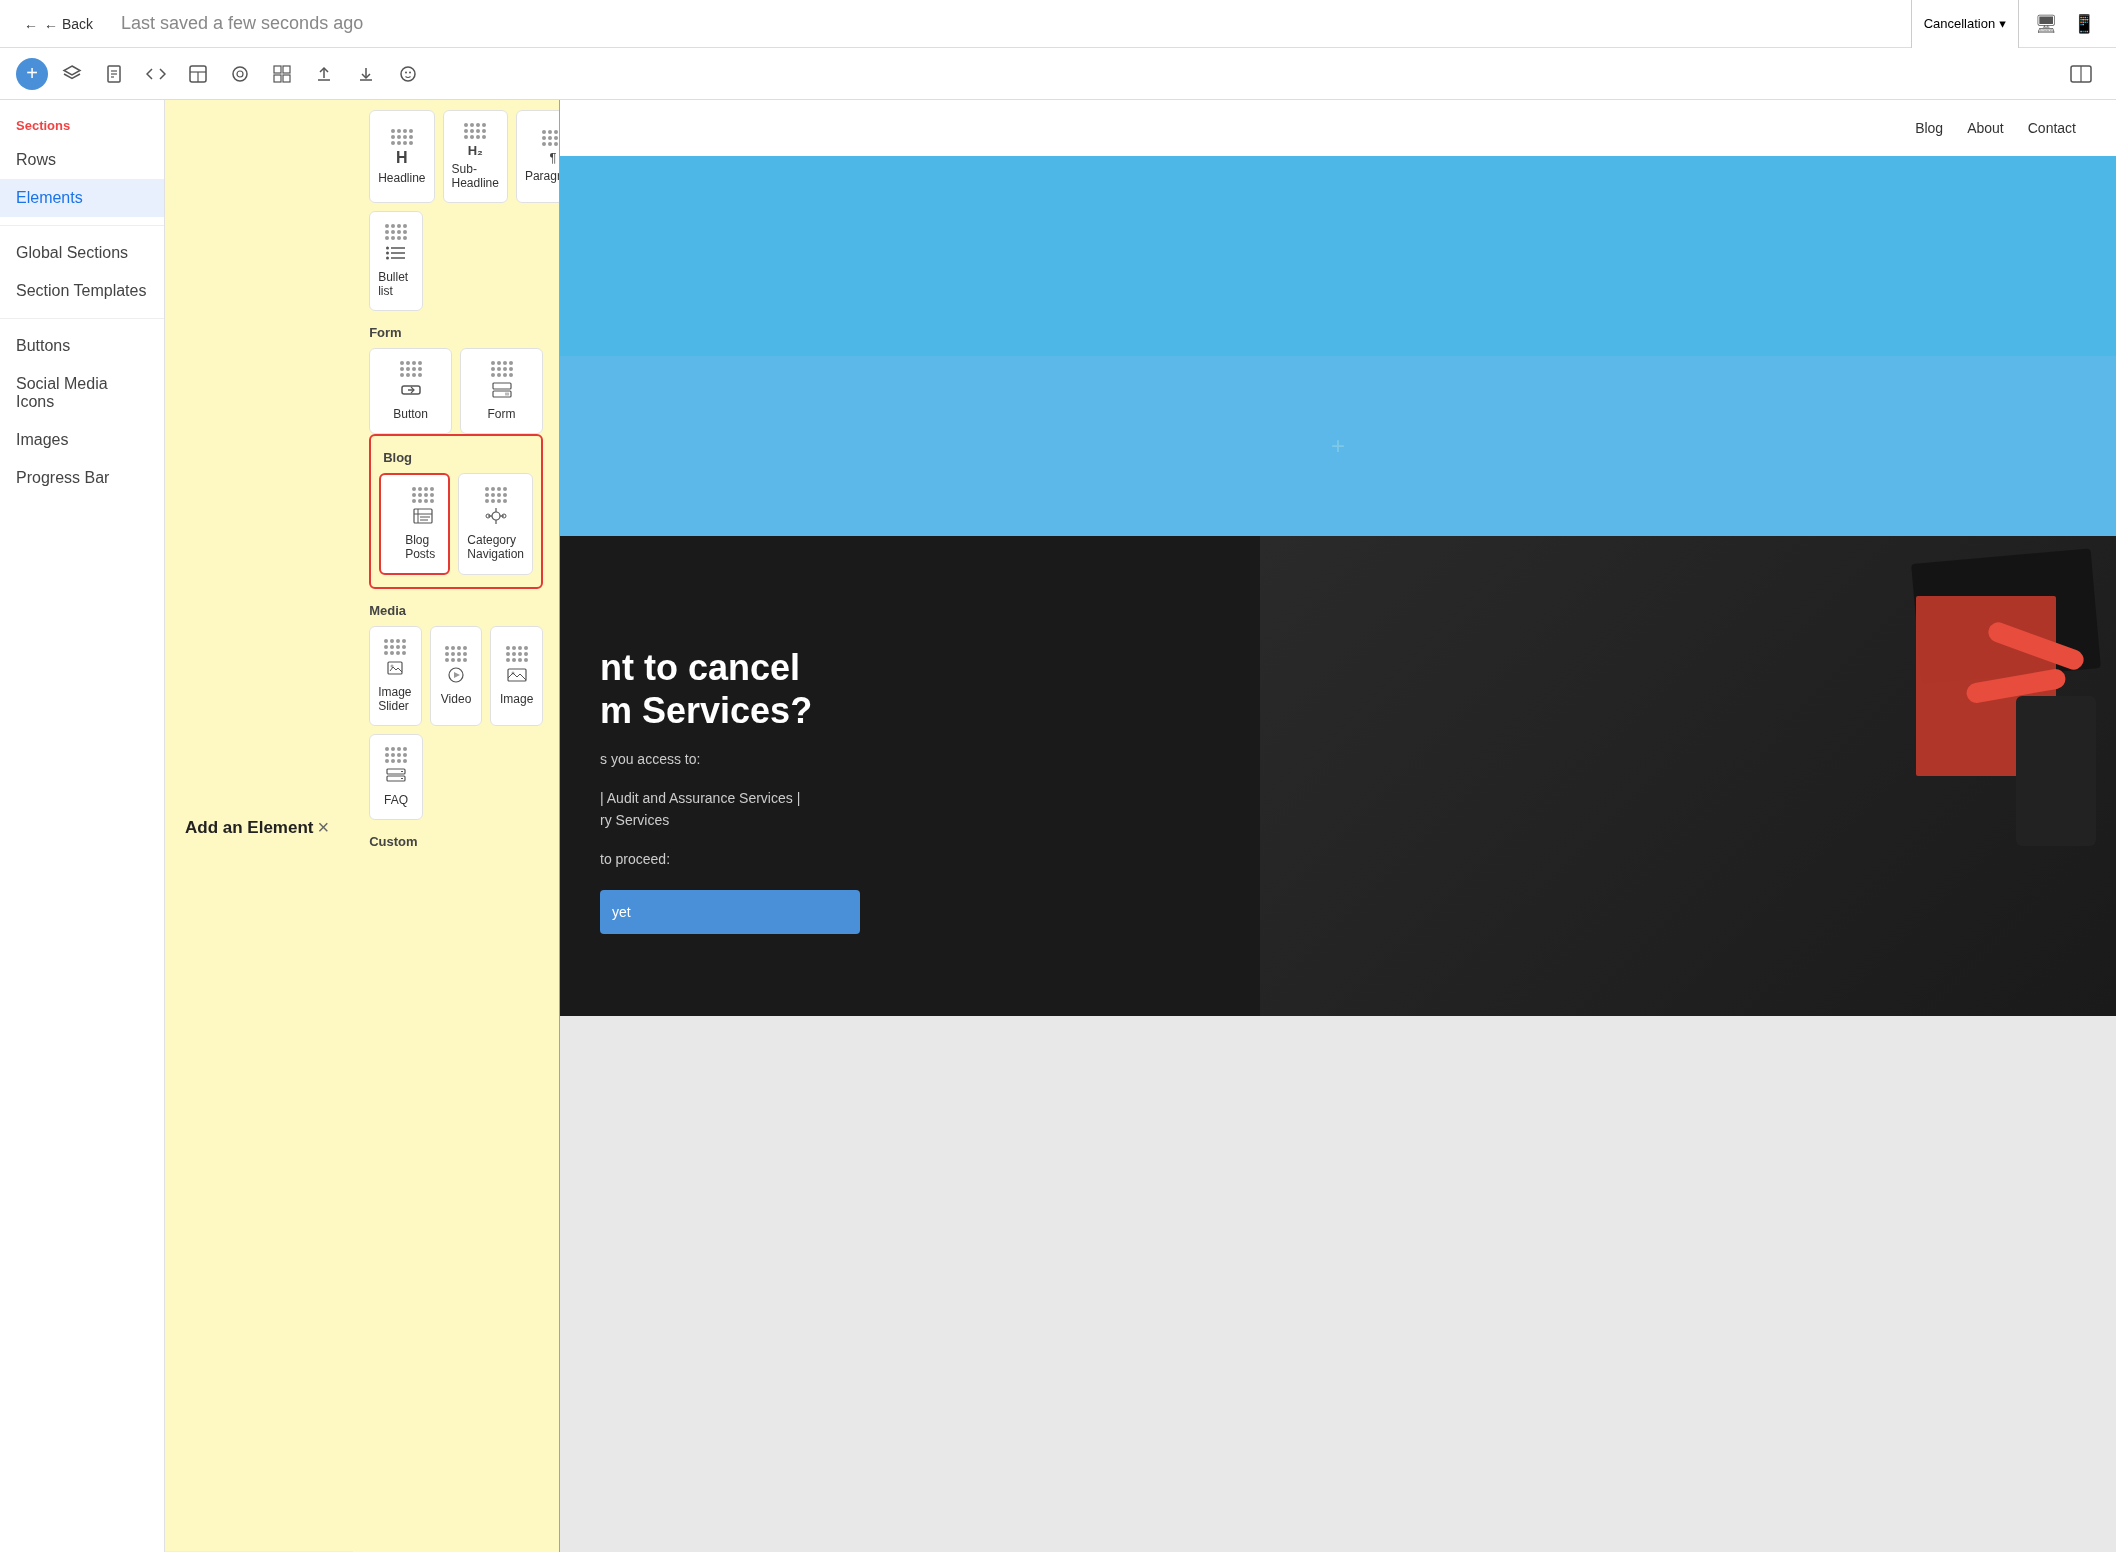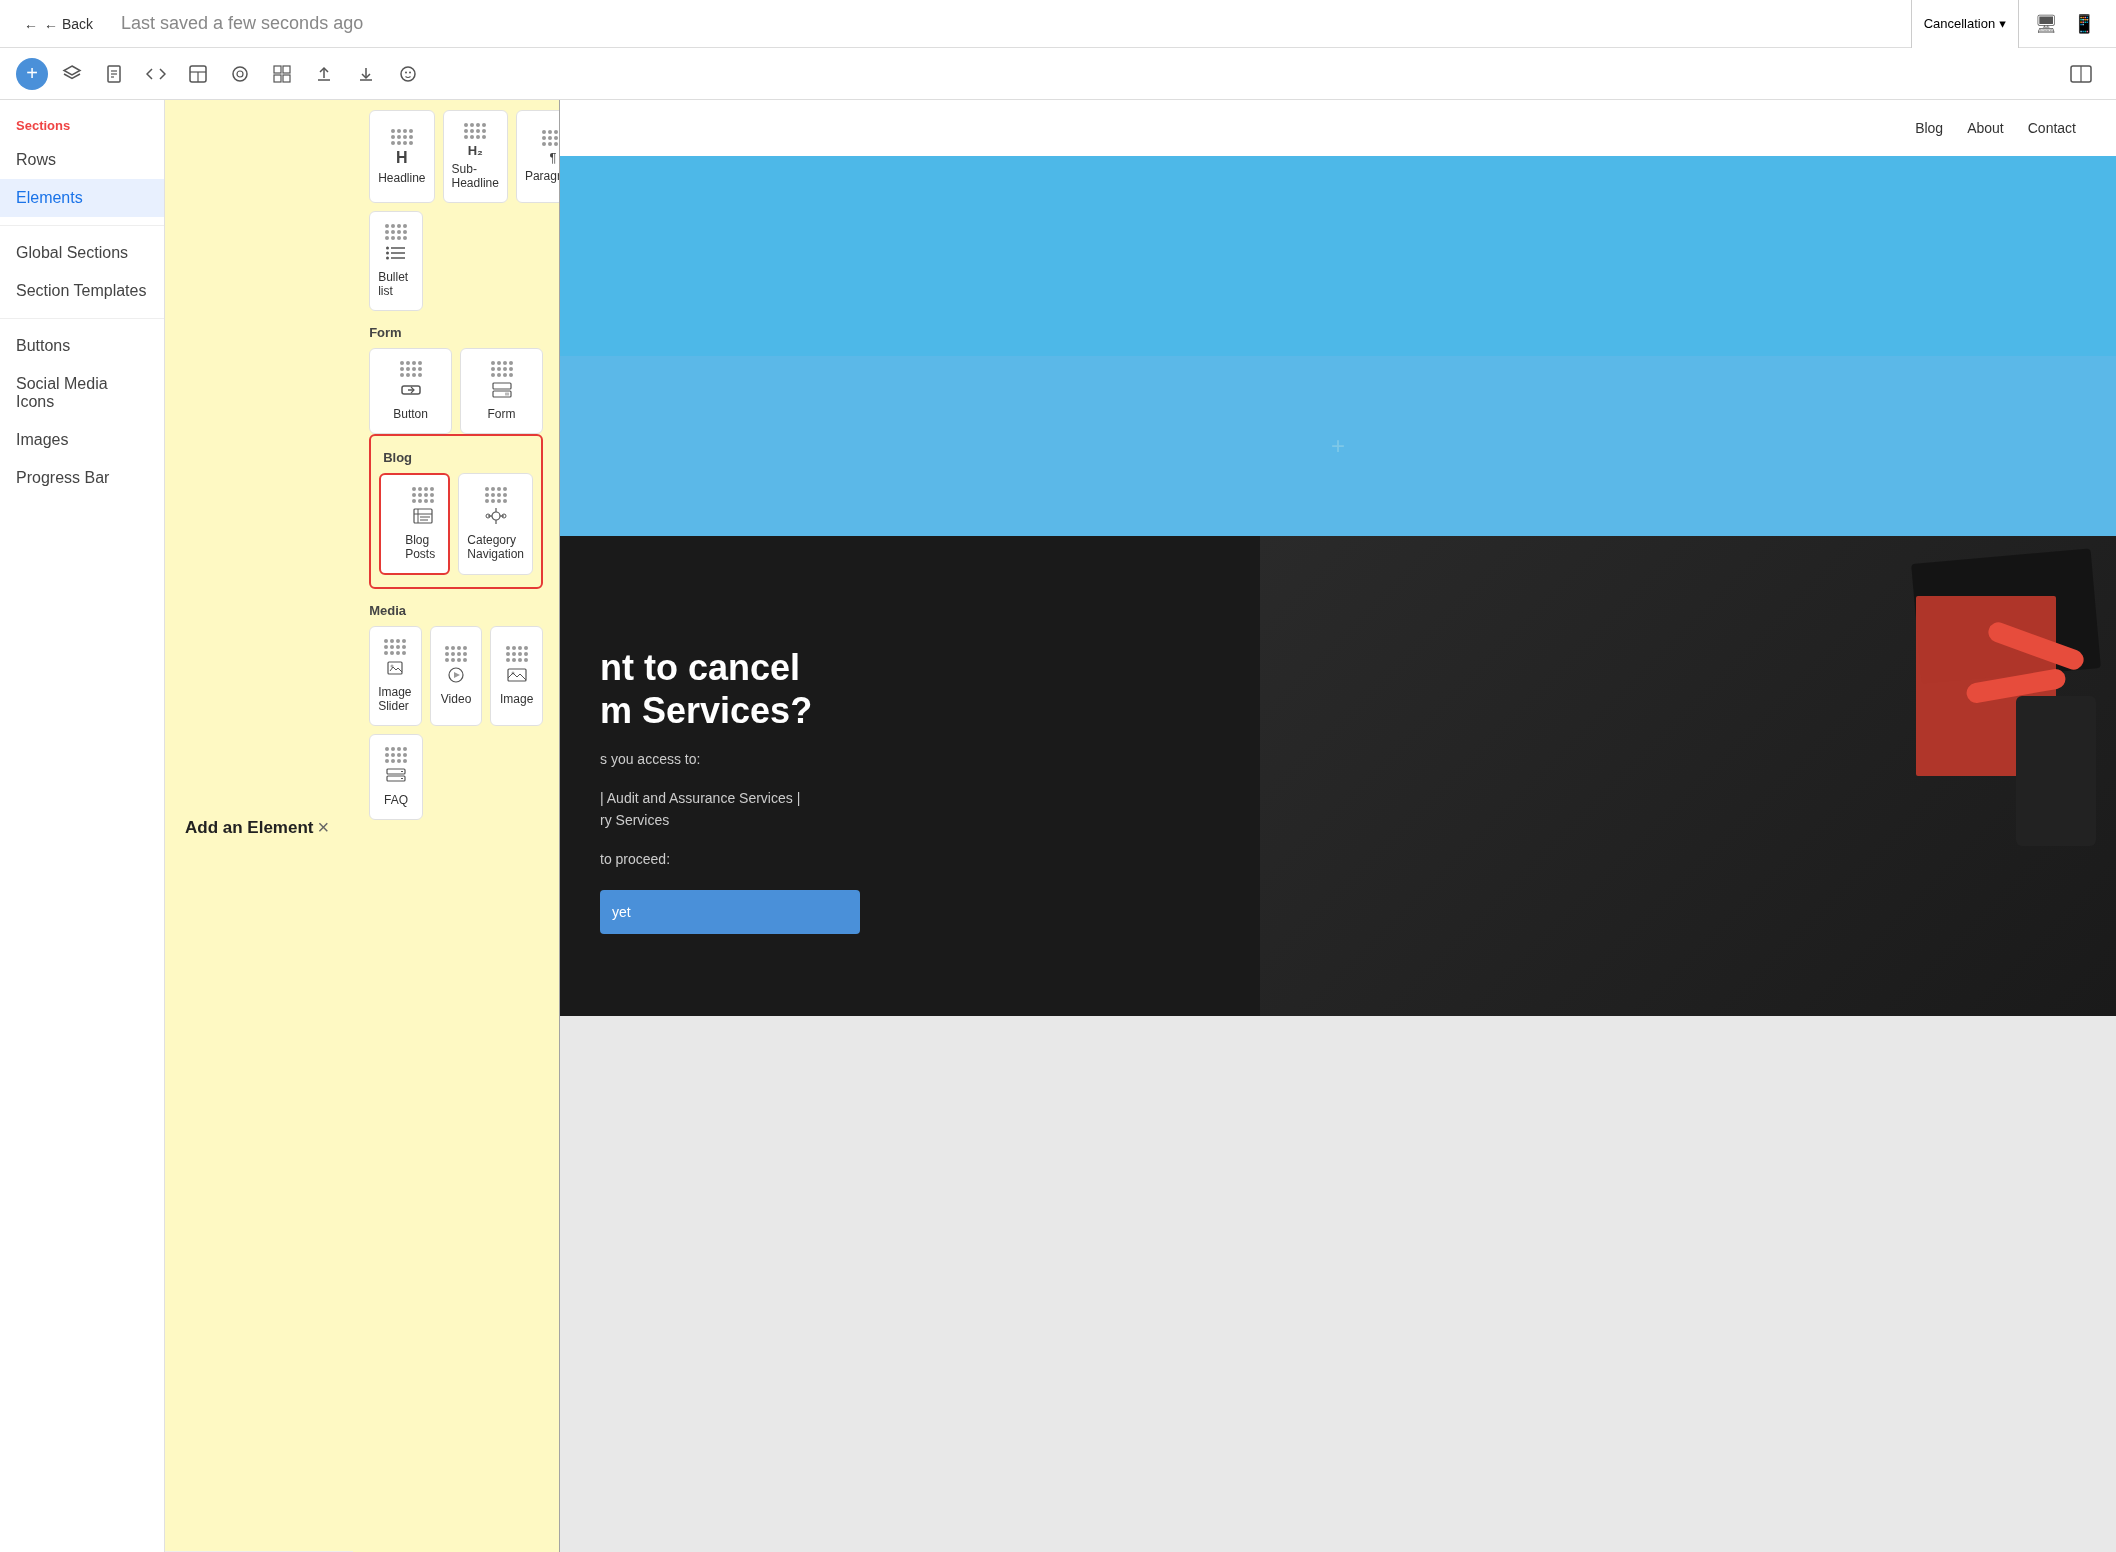--- a/index.html
+++ b/index.html
@@ -558,20 +558,21 @@
               <rect x="2" y="2" width="18" height="5" rx="1" stroke="#555" stroke-width="1.2" fill="none"></rect>
               <rect x="2" y="9" width="18" height="5" rx="1" stroke="#555" stroke-width="1.2" fill="none"></rect>
               <line x1="18" y1="4.5" x2="16" y2="4.5" stroke="#555" stroke-width="1.2"></line>
               <line x1="18" y1="11.5" x2="16" y2="11.5" stroke="#555" stroke-width="1.2"></line>
             </svg>
           </div>
           <span class="card-label">FAQ</span>
         </div>
       </div>
 
+      <div class="element-category-label">Custom</div>
 
     </div>
   </div>
 
   <div class="canvas-area">
     <div class="canvas-inner">
 
       <div class="website-preview">
 
         <div class="preview-nav">

